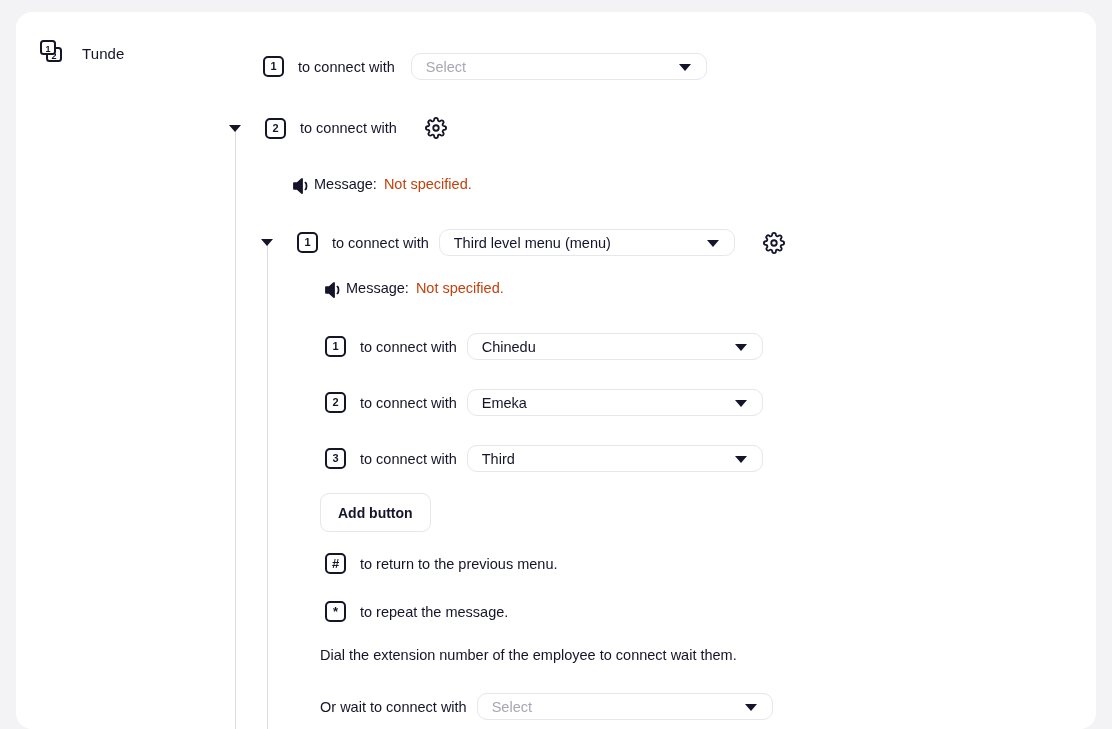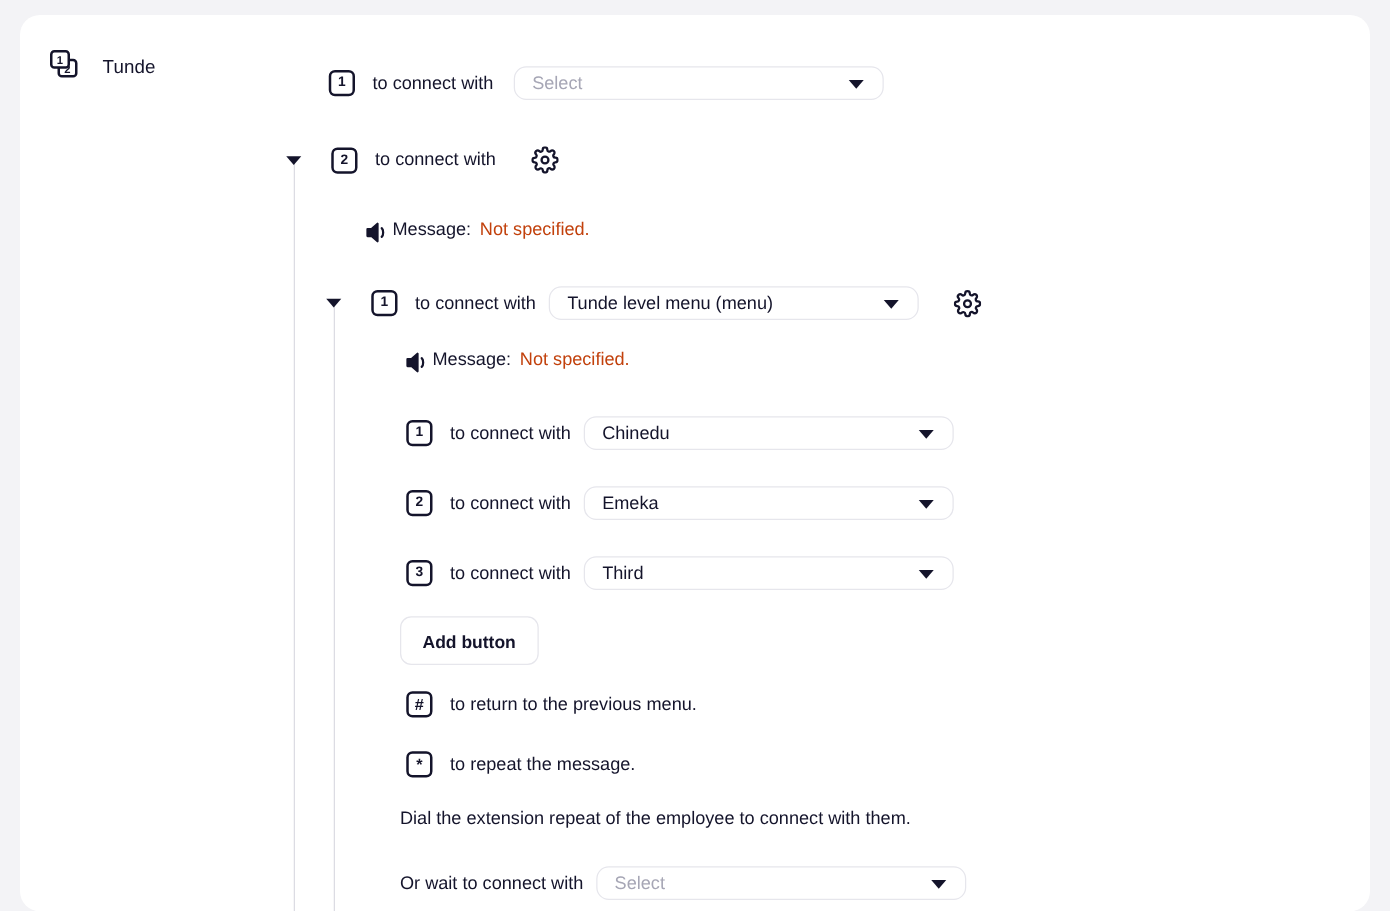--- a/index.html
+++ b/index.html
@@ -154,21 +154,21 @@
     </span>
     <span class="msg-label">Message:</span>
     <span class="msg-val">Not specified.</span>
   </div>
 
   <div class="row" style="left:245px;top:217px;gap:0;">
     <span class="caret"></span>
     <span class="keybadge" style="margin-left:24px;">1</span>
     <span class="rowtext" style="margin-left:14px;">to connect with</span>
     <div class="select" style="width:296px;margin-left:10px;">
-      <span class="val">Tunde level menu (menu)</span>
+      <span class="val">Third level menu (menu)</span>
       <span class="dd"></span>
     </div>
     <span class="gear" style="margin-left:28px;">
       <svg width="22" height="22" viewBox="0 0 24 24" fill="none" stroke="#14142b" stroke-width="2">
         <circle cx="12" cy="12" r="3"></circle>
         <path d="M19.4 15a1.65 1.65 0 0 0 .33 1.82l.06.06a2 2 0 1 1-2.83 2.83l-.06-.06a1.65 1.65 0 0 0-1.82-.33 1.65 1.65 0 0 0-1 1.51V21a2 2 0 1 1-4 0v-.09A1.65 1.65 0 0 0 9 19.4a1.65 1.65 0 0 0-1.82.33l-.06.06a2 2 0 1 1-2.83-2.83l.06-.06a1.65 1.65 0 0 0 .33-1.82 1.65 1.65 0 0 0-1.51-1H3a2 2 0 1 1 0-4h.09A1.65 1.65 0 0 0 4.6 9a1.65 1.65 0 0 0-.33-1.82l-.06-.06a2 2 0 1 1 2.83-2.83l.06.06A1.65 1.65 0 0 0 9 4.6a1.65 1.65 0 0 0 1-1.51V3a2 2 0 1 1 4 0v.09a1.65 1.65 0 0 0 1 1.51 1.65 1.65 0 0 0 1.82-.33l.06-.06a2 2 0 1 1 2.83 2.83l-.06.06a1.65 1.65 0 0 0-.33 1.82V9a1.65 1.65 0 0 0 1.51 1H21a2 2 0 1 1 0 4h-.09a1.65 1.65 0 0 0-1.51 1z"></path>
       </svg>
     </span>
   </div>
 
@@ -215,21 +215,21 @@
   <div class="row" style="left:309px;top:541px;gap:0;">
     <span class="keybadge sym">#</span>
     <span class="rowtext" style="margin-left:14px;">to return to the previous menu.</span>
   </div>
 
   <div class="row" style="left:309px;top:589px;gap:0;">
     <span class="keybadge sym">*</span>
     <span class="rowtext" style="margin-left:14px;">to repeat the message.</span>
   </div>
 
-  <div class="plaintext" style="left:304px;top:635px;">Dial the extension repeat of the employee to connect with them.</div>
+  <div class="plaintext" style="left:304px;top:635px;">Dial the extension number of the employee to connect wait them.</div>
 
   <div class="row" style="left:304px;top:681px;gap:0;">
     <span class="rowtext">Or wait to connect with</span>
     <div class="select placeholder" style="width:296px;margin-left:10px;">
       <span class="val">Select</span>
       <span class="dd"></span>
     </div>
   </div>
 
 </div>

